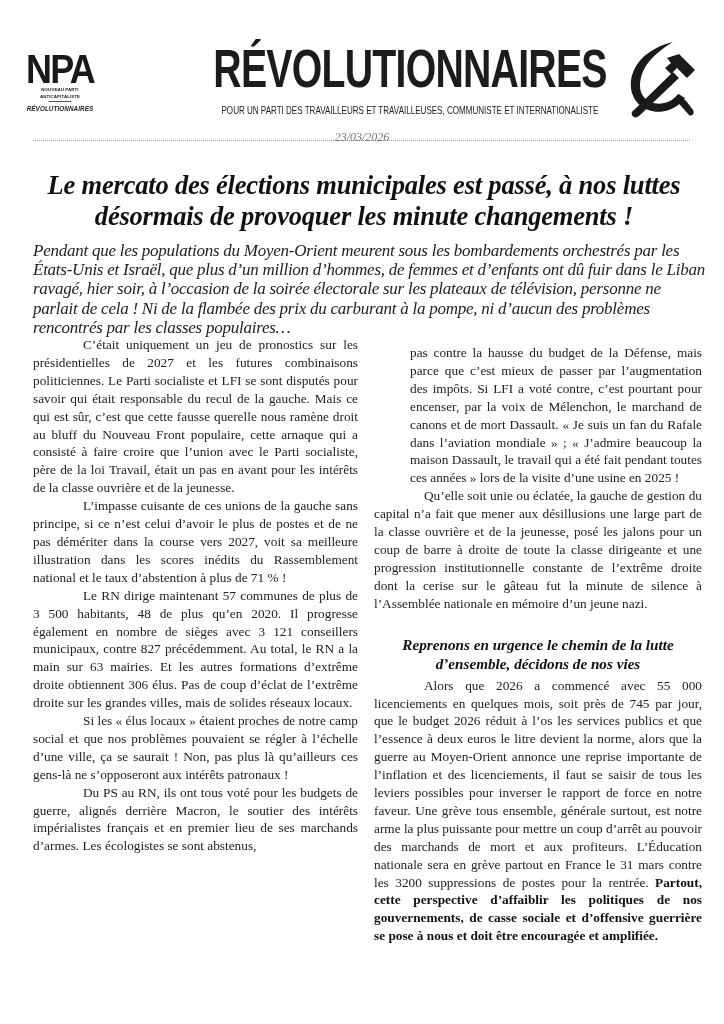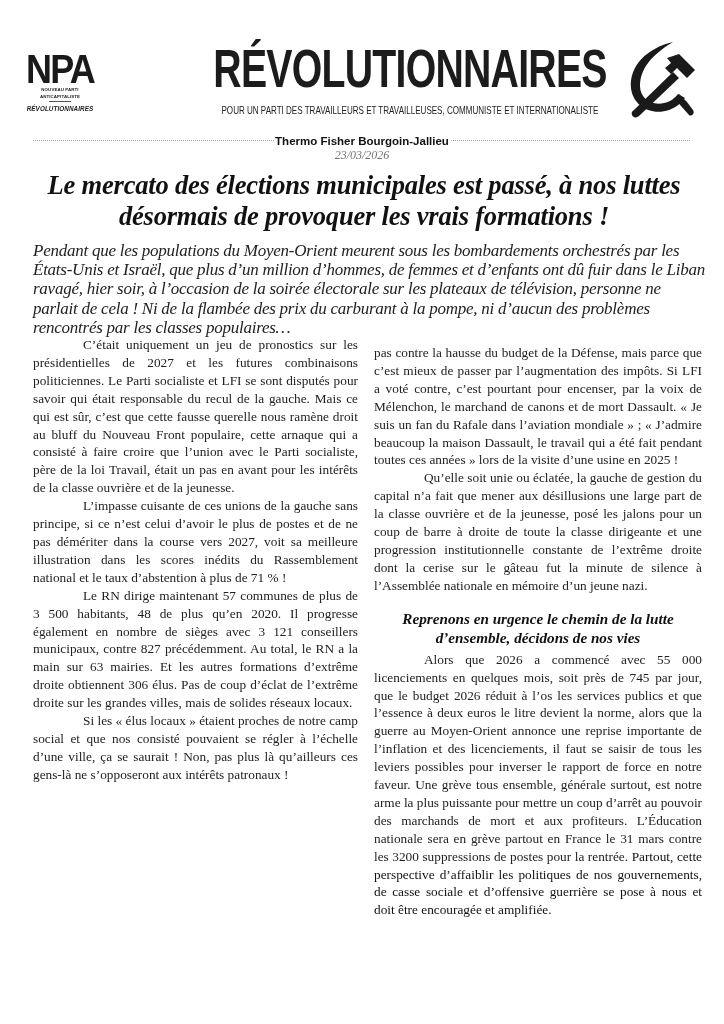--- a/index.html
+++ b/index.html
@@ -66,27 +66,27 @@
     .intro {
       position: absolute; left: 33px; right: 18px; top: 241px;
       font-style: italic; font-size: 17px; line-height: 19.2px; text-align: left;
       color: #222; letter-spacing: -0.25px;
     }
     
     .col { position: absolute; top: 336px; font-size: 13.3px; line-height: 17.9px; color: #222; }
     .col-left { left: 33px; width: 325px; }
     .col-right { left: 374px; width: 328px; top: 344px; }
     .col p { margin: 0; text-align: justify; text-indent: 50px; }
-    .col p.noindent { text-indent: 0; }
+    .col p.noindent { text-indent: 0; margin-left: 36px; }
     .col h2 {
       margin: 12px 0 4px 0; font-size: 15.2px; line-height: 19px;
       font-style: italic; font-weight: 700; text-align: center; color: #111;
     }
-    .col-right h2 { margin-top: 14px; }
-    .bold-run { font-weight: 400; color: #111; }
+    .col-right h2 { margin-top: 22px; }
+    .bold-run { font-weight: 700; color: #111; }
   </style>
 </head>
 <body>
 
 <header>
   <div class="npa-logo">
     <div class="npa-big">NPA</div>
     <div class="npa-sub">NOUVEAU PARTI</div>
     <div class="npa-sub">ANTICAPITALISTE</div>
     <div class="npa-rule"></div>
@@ -105,33 +105,33 @@
     <path d="M72 58 L80 66 L86 74 C88 77 85 81 82 79 L74 70 L68 63 Z" fill="#1a1a1a"></path>
 
     <path d="M66 36 L72 42 L32 80 C30 82 26 82 25 79 C24 77 25 75 27 74 Z" fill="#1a1a1a"></path>
 
     <path d="M60 22 L72 18 L88 34 L80 42 L70 32 L64 38 L58 32 L64 27 Z" fill="#1a1a1a"></path>
   </svg>
 </header>
 
 <div class="dateline-rule"></div>
 <div class="dateline">
-  <div><span class="dateline-company">Thermo Fisher Bourgoin-Jallieu</span></div>
   <div class="dateline-date">23/03/2026</div>
 </div>
 
-<h1 class="headline" style="margin:0;">Le mercato des élections municipales est passé, à nos luttes désormais de provoquer les vrais formations !</h1>
+<h1 class="headline" style="margin:0;">Le mercato des élections municipales est passé, à nos luttes désormais de provoquer les minute changements !</h1>
 
 <p class="intro" style="margin:0;">Pendant que les populations du Moyen-Orient meurent sous les bombardements orchestrés par les États-Unis et Israël, que plus d’un million d’hommes, de femmes et d’enfants ont dû fuir dans le Liban ravagé, hier soir, à l’occasion de la soirée électorale sur les plateaux de télévision, personne ne parlait de cela ! Ni de la flambée des prix du carburant à la pompe, ni d’aucun des problèmes rencontrés par les classes populaires…</p>
 
 <section class="col col-left">
   <p>C’était uniquement un jeu de pronostics sur les présidentielles de 2027 et les futures combinaisons politiciennes. Le Parti socialiste et LFI se sont disputés pour savoir qui était responsable du recul de la gauche. Mais ce qui est sûr, c’est que cette fausse querelle nous ramène droit au bluff du Nouveau Front populaire, cette arnaque qui a consisté à faire croire que l’union avec le Parti socialiste, père de la loi Travail, était un pas en avant pour les intérêts de la classe ouvrière et de la jeunesse.</p>
   <p>L’impasse cuisante de ces unions de la gauche sans principe, si ce n’est celui d’avoir le plus de postes et de ne pas démériter dans la course vers 2027, voit sa meilleure illustration dans les scores inédits du Rassemblement national et le taux d’abstention à plus de 71 % !</p>
   <p>Le RN dirige maintenant 57 communes de plus de 3 500 habitants, 48 de plus qu’en 2020. Il progresse également en nombre de sièges avec 3 121 conseillers municipaux, contre 827 précédemment. Au total, le RN a la main sur 63 mairies. Et les autres formations d’extrême droite obtiennent 306 élus. Pas de coup d’éclat de l’extrême droite sur les grandes villes, mais de solides réseaux locaux.</p>
-  <p>Si les « élus locaux » étaient proches de notre camp social et que nos consisté pouvaient se régler à l’échelle d’une ville, ça se saurait ! Non, pas plus là qu’ailleurs ces gens-là ne s’opposeront aux intérêts patronaux !</p>
+  <p>Si les « élus locaux » étaient proches de notre camp social et que nos problèmes pouvaient se régler à l’échelle d’une ville, ça se saurait ! Non, pas plus là qu’ailleurs ces gens-là ne s’opposeront aux intérêts patronaux !</p>
+  <p>Du PS au RN, ils ont tous voté pour les budgets de guerre, alignés derrière Macron, le soutier des intérêts impérialistes français et en premier lieu de ses marchands d’armes. Les écologistes se sont abstenus,</p>
 </section>
 
 <section class="col col-right">
   <p class="noindent">pas contre la hausse du budget de la Défense, mais parce que c’est mieux de passer par l’augmentation des impôts. Si LFI a voté contre, c’est pourtant pour encenser, par la voix de Mélenchon, le marchand de canons et de mort Dassault. « Je suis un fan du Rafale dans l’aviation mondiale » ; « J’admire beaucoup la maison Dassault, le travail qui a été fait pendant toutes ces années » lors de la visite d’une usine en 2025 !</p>
   <p>Qu’elle soit unie ou éclatée, la gauche de gestion du capital n’a fait que mener aux désillusions une large part de la classe ouvrière et de la jeunesse, posé les jalons pour un coup de barre à droite de toute la classe dirigeante et une progression institutionnelle constante de l’extrême droite dont la cerise sur le gâteau fut la minute de silence à l’Assemblée nationale en mémoire d’un jeune nazi.</p>
   <h2>Reprenons en urgence le chemin de la lutte d’ensemble, décidons de nos vies</h2>
   <p><span>Alors que 2026 a commencé avec 55 000 licenciements en quelques mois, soit près de 745 par jour, que le budget 2026 réduit à l’os les services publics et que l’essence à deux euros le litre devient la norme, alors que la guerre au Moyen-Orient annonce une reprise importante de l’inflation et des licenciements, il faut se saisir de tous les leviers possibles pour inverser le rapport de force en notre faveur. Une grève tous ensemble, générale surtout, est notre arme la plus puissante pour mettre un coup d’arrêt au pouvoir des marchands de mort et aux profiteurs. L’Éducation nationale sera en grève partout en France le 31 mars contre les 3200 suppressions de postes pour la rentrée. </span><span class="bold-run">Partout, cette perspective d’affaiblir les politiques de nos gouvernements, de casse sociale et d’offensive guerrière se pose à nous et doit être encouragée et amplifiée.</span></p>
 </section>
 
 </body></html>

